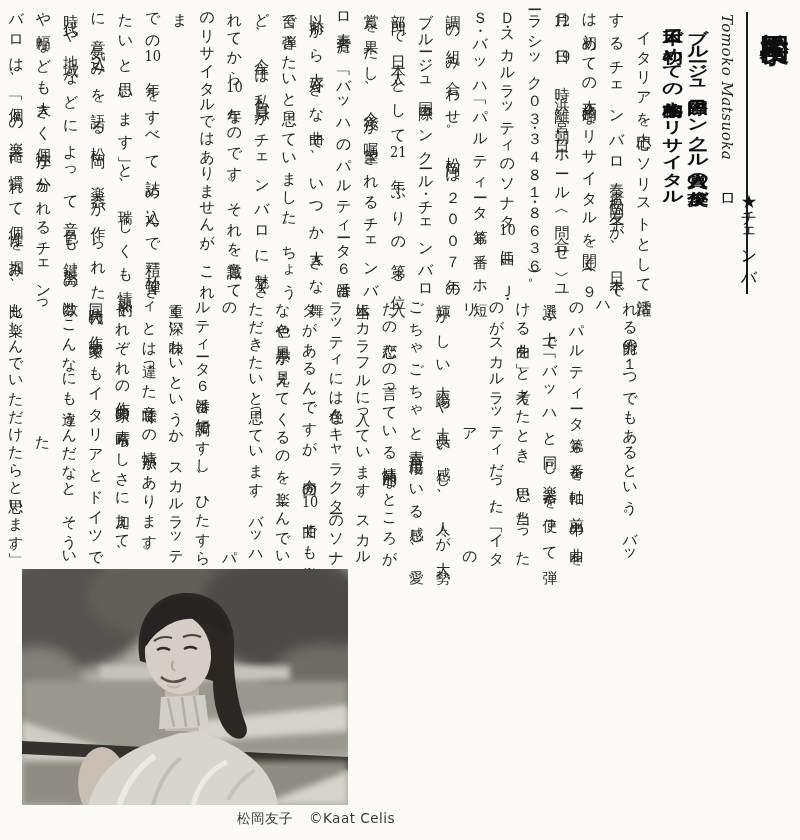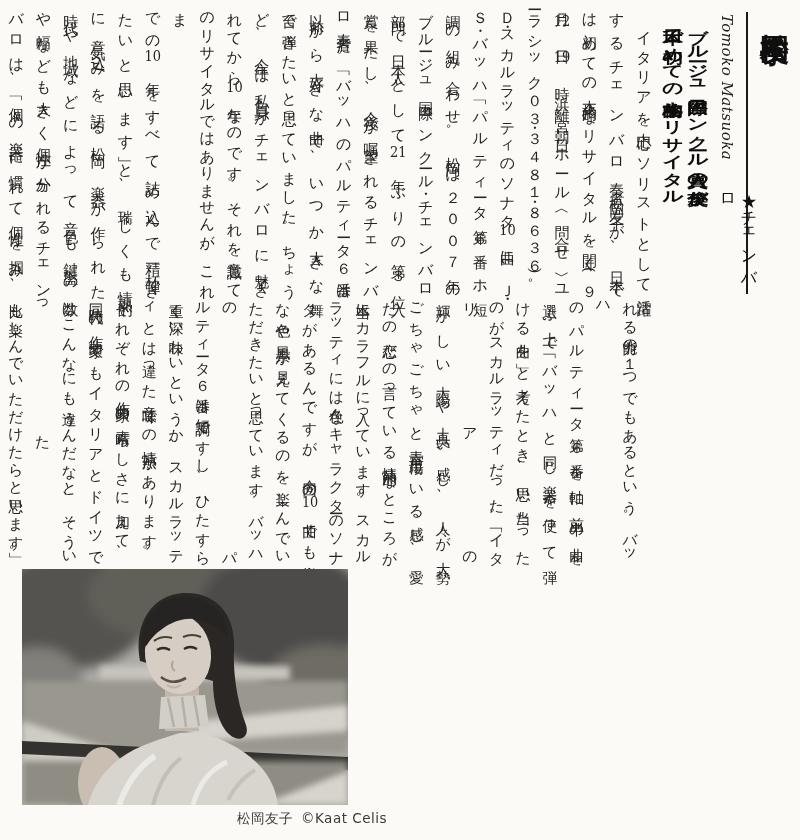--- a/index.html
+++ b/index.html
@@ -41,21 +41,21 @@
   #block2 .col:last-child{text-align-last:start;}
   .tcy{text-combine-upright:all;}
 
   
   .photo{left:22px;top:569px;width:326px;height:236px;line-height:0;}
   .caption{
     left:237px;top:810px;
     font-family:"DejaVu Sans", sans-serif;font-size:13.5px;color:#3a3a3a;letter-spacing:.5px;
     white-space:nowrap;
   }
-  .caption .credit{margin-left:8px;}
+  .caption .credit{margin-left:16px;}
 </style>
 </head>
 <body>
 
 <div class="abs v headline">松岡友子</div>
 <div class="abs head-rule"></div>
 <div class="abs v romaji">Tomoko Matsuoka</div>
 <div class="abs v category">★チェンバロ</div>
 <div class="abs v subtitle subtitle1">ブルージュ国際コンクール入賞の俊英が</div>
 <div class="abs v subtitle subtitle2">日本で初めての本格的なリサイタル</div>

